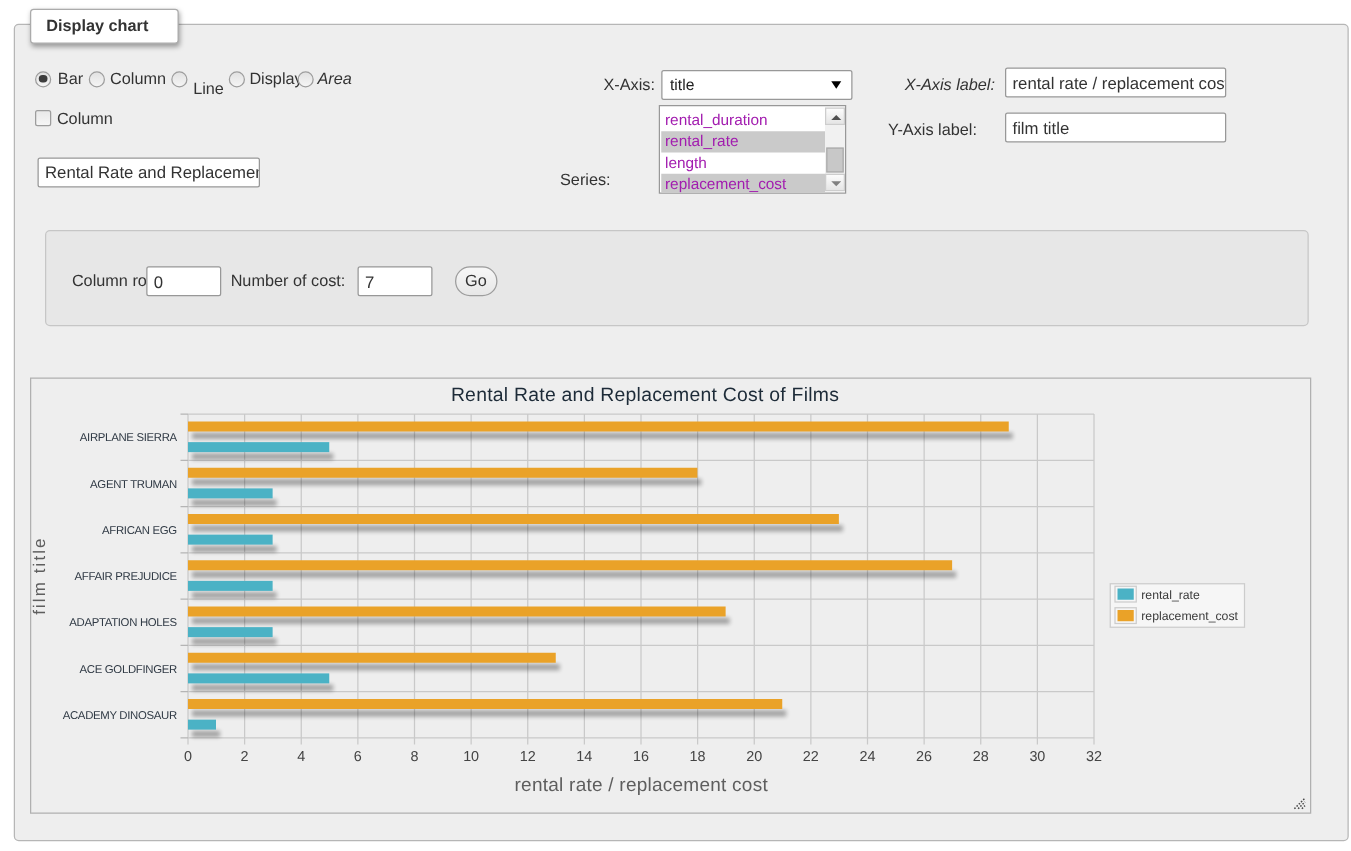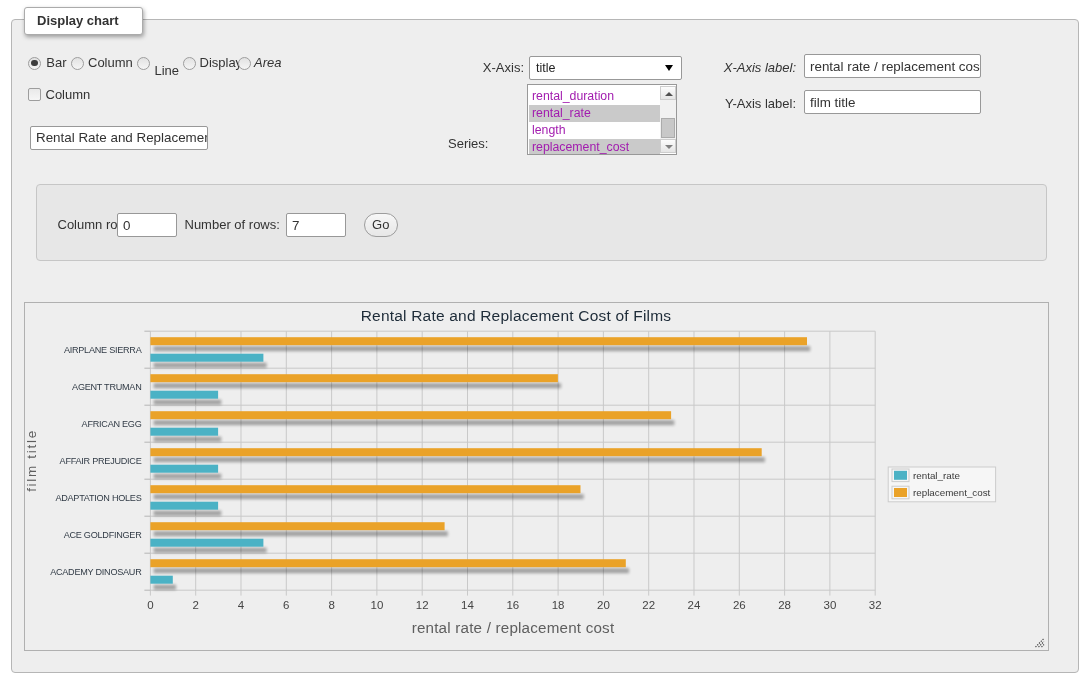--- a/index.html
+++ b/index.html
@@ -59,27 +59,27 @@
       </div>
       <div class="abs" style="left:1px;top:32px;width:14px;height:20px;background:#c8c8c8;border:1px solid #ababab;box-sizing:border-box;"></div>
       <div class="abs" style="left:0;top:53px;width:16px;height:14px;background:linear-gradient(#fcfcfc,#e5e5e5);border:1px solid #cdcdcd;box-sizing:border-box;">
         <span style="position:absolute;left:4px;top:5px;width:0;height:0;border-left:4px solid transparent;border-right:4px solid transparent;border-top:4px solid #808080;"></span>
       </div>
     </div>
   </div>
 
   <div class="abs lbl" style="left:696px;top:61px;width:100px;text-align:right;font-style:italic;">X-Axis label:</div>
   <div class="abs tinput" style="left:804px;top:54px;width:177px;height:24px;line-height:23px;">rental rate / replacement cost</div>
-  <div class="abs lbl" style="left:696px;top:97px;width:100px;text-align:right;">Y-Axis label:</div>
+  <div class="abs lbl" style="left:696px;top:97px;width:100px;text-align:center;">Y-Axis label:</div>
   <div class="abs tinput" style="left:804px;top:90px;width:177px;height:24px;line-height:23px;">film title</div>
 
   <div id="midbox" class="abs"></div>
   <div class="abs lbl" style="left:57.5px;top:218px;">Column row:</div>
   <div class="abs tinput" style="left:117px;top:212.5px;width:60px;height:24px;line-height:23px;">0</div>
-  <div class="abs lbl" style="left:184.5px;top:218px;">Number of rows:</div>
+  <div class="abs lbl" style="left:184.5px;top:218px;">Number of cost:</div>
   <div class="abs tinput" style="left:286px;top:212.5px;width:60px;height:24px;line-height:23px;">7</div>
   <div id="gobtn" class="abs">Go</div>
 
   <div id="chartbox" class="abs"></div>
   <svg class="abs" style="left:25px;top:303px;" width="1023" height="348" viewBox="0 0 1023 348">
     <defs>
       <filter id="blur" filterUnits="userSpaceOnUse" x="100" y="20" width="790" height="300">
         <feGaussianBlur stdDeviation="1.6"></feGaussianBlur>
       </filter>
     </defs>

